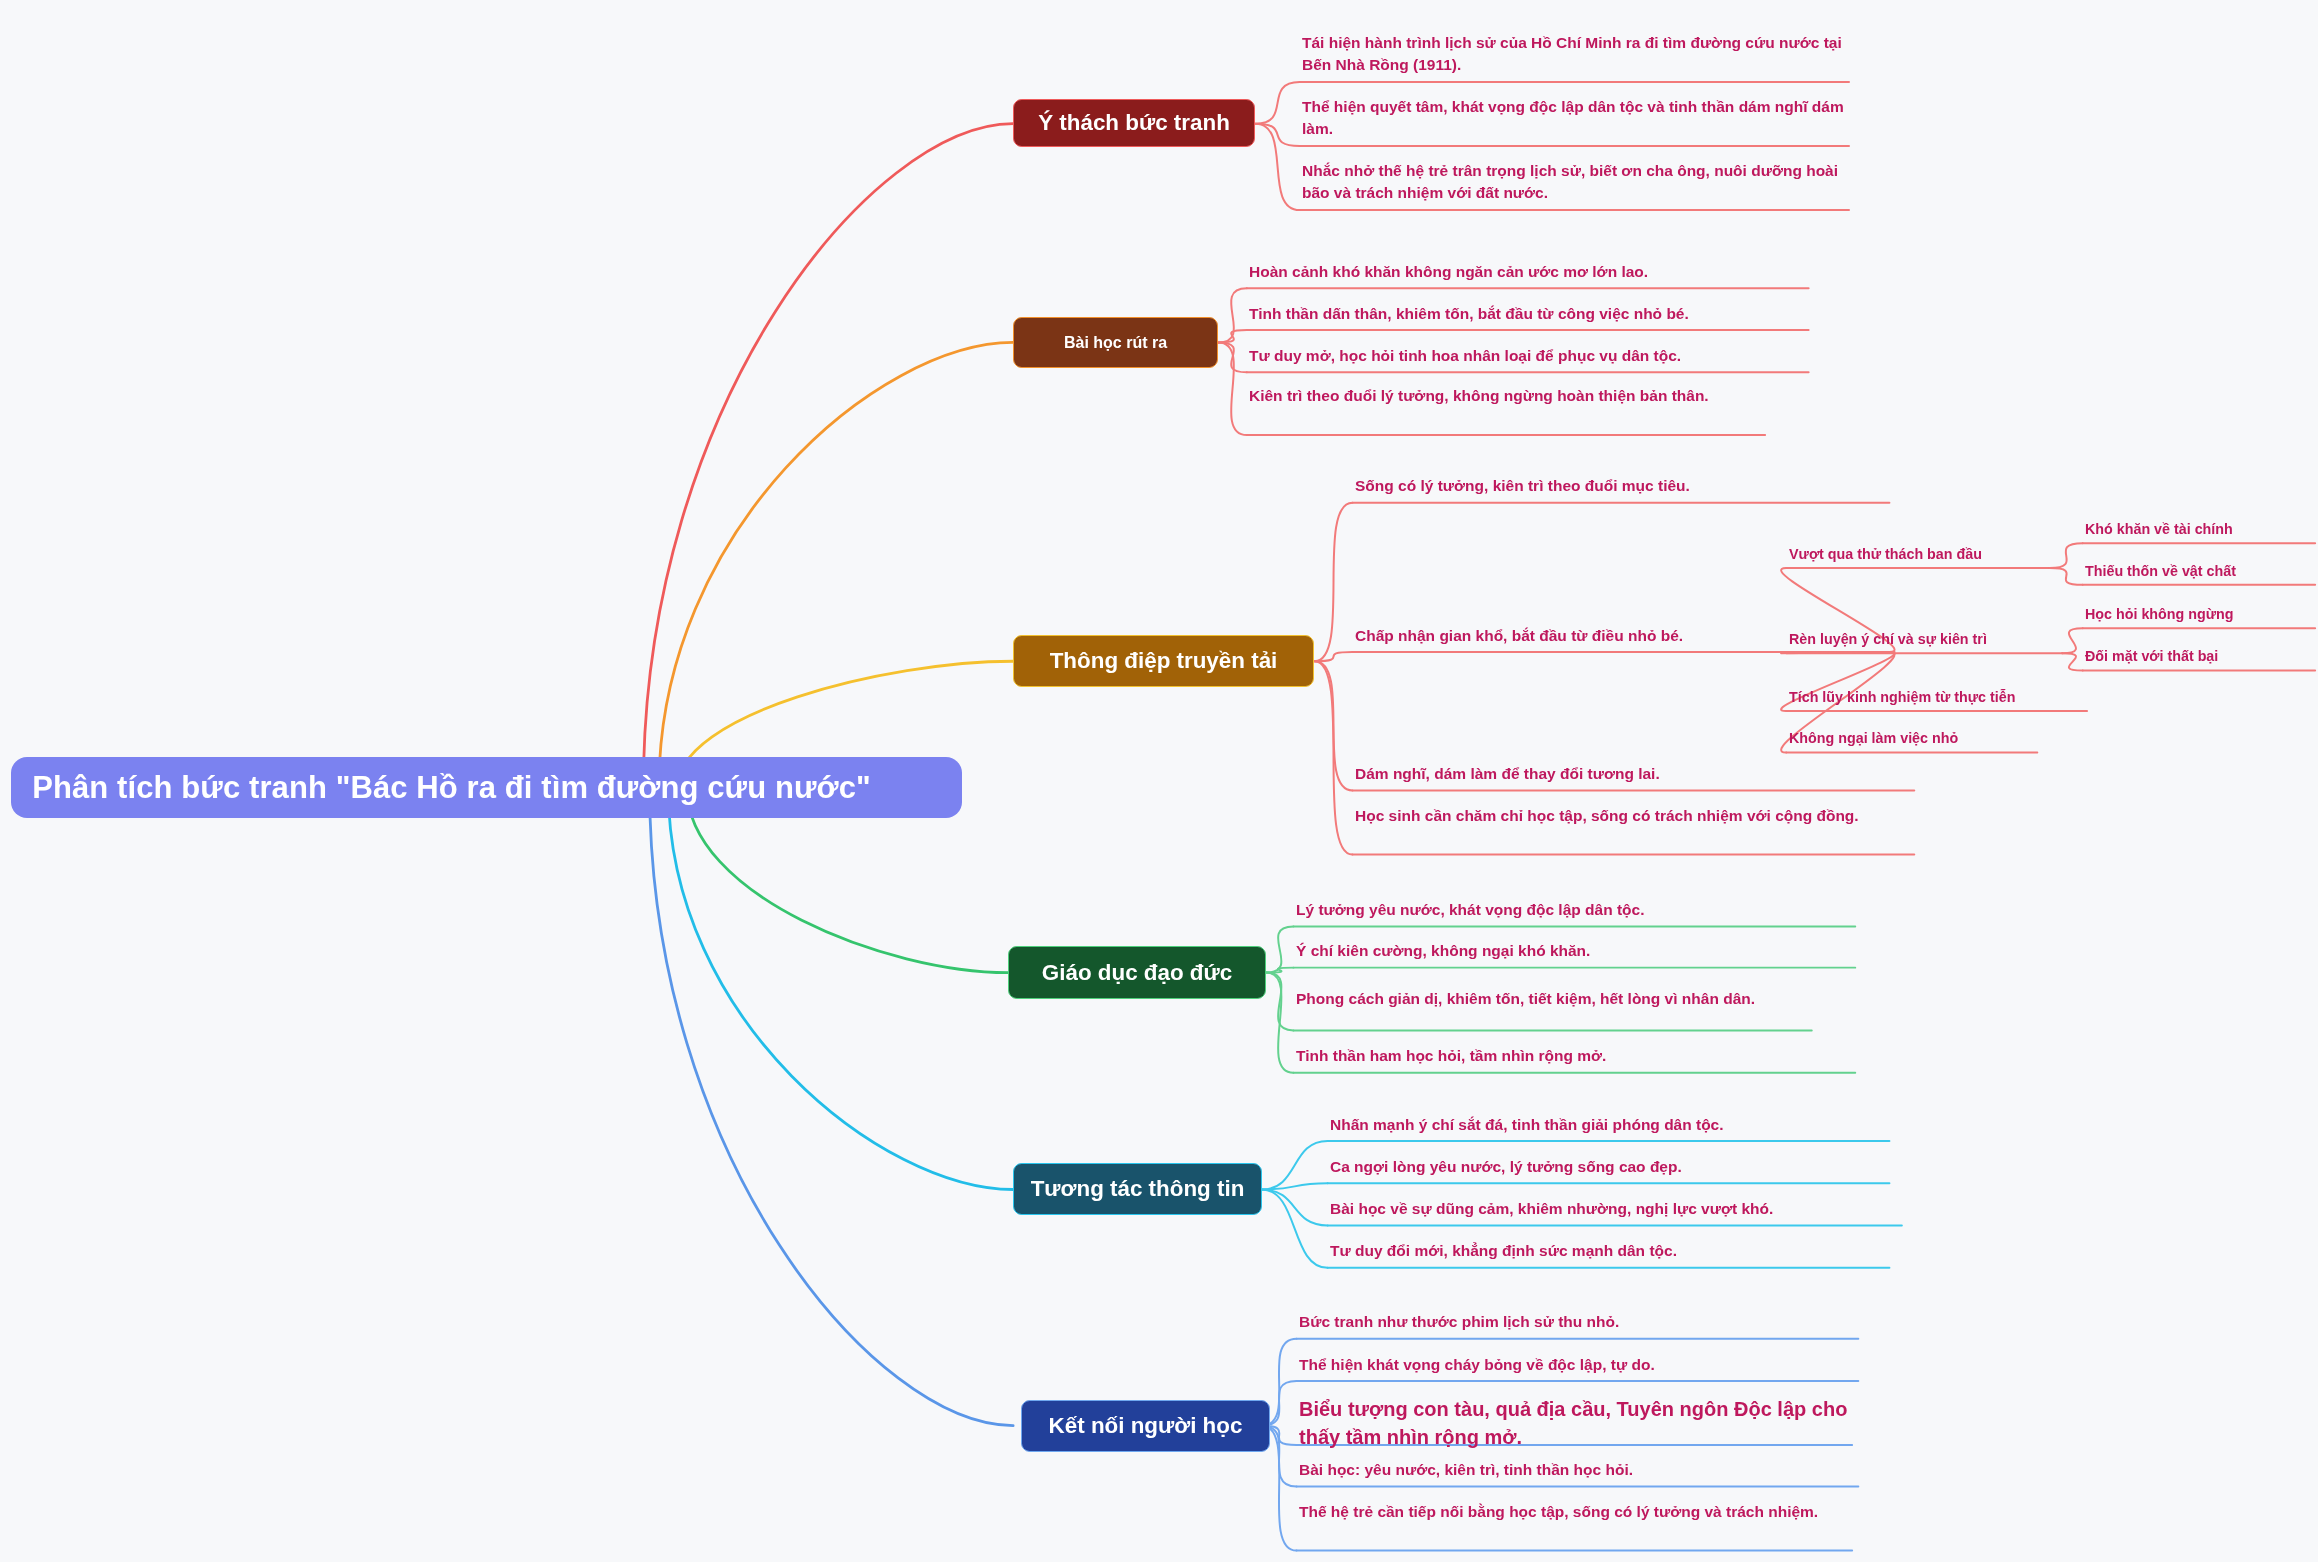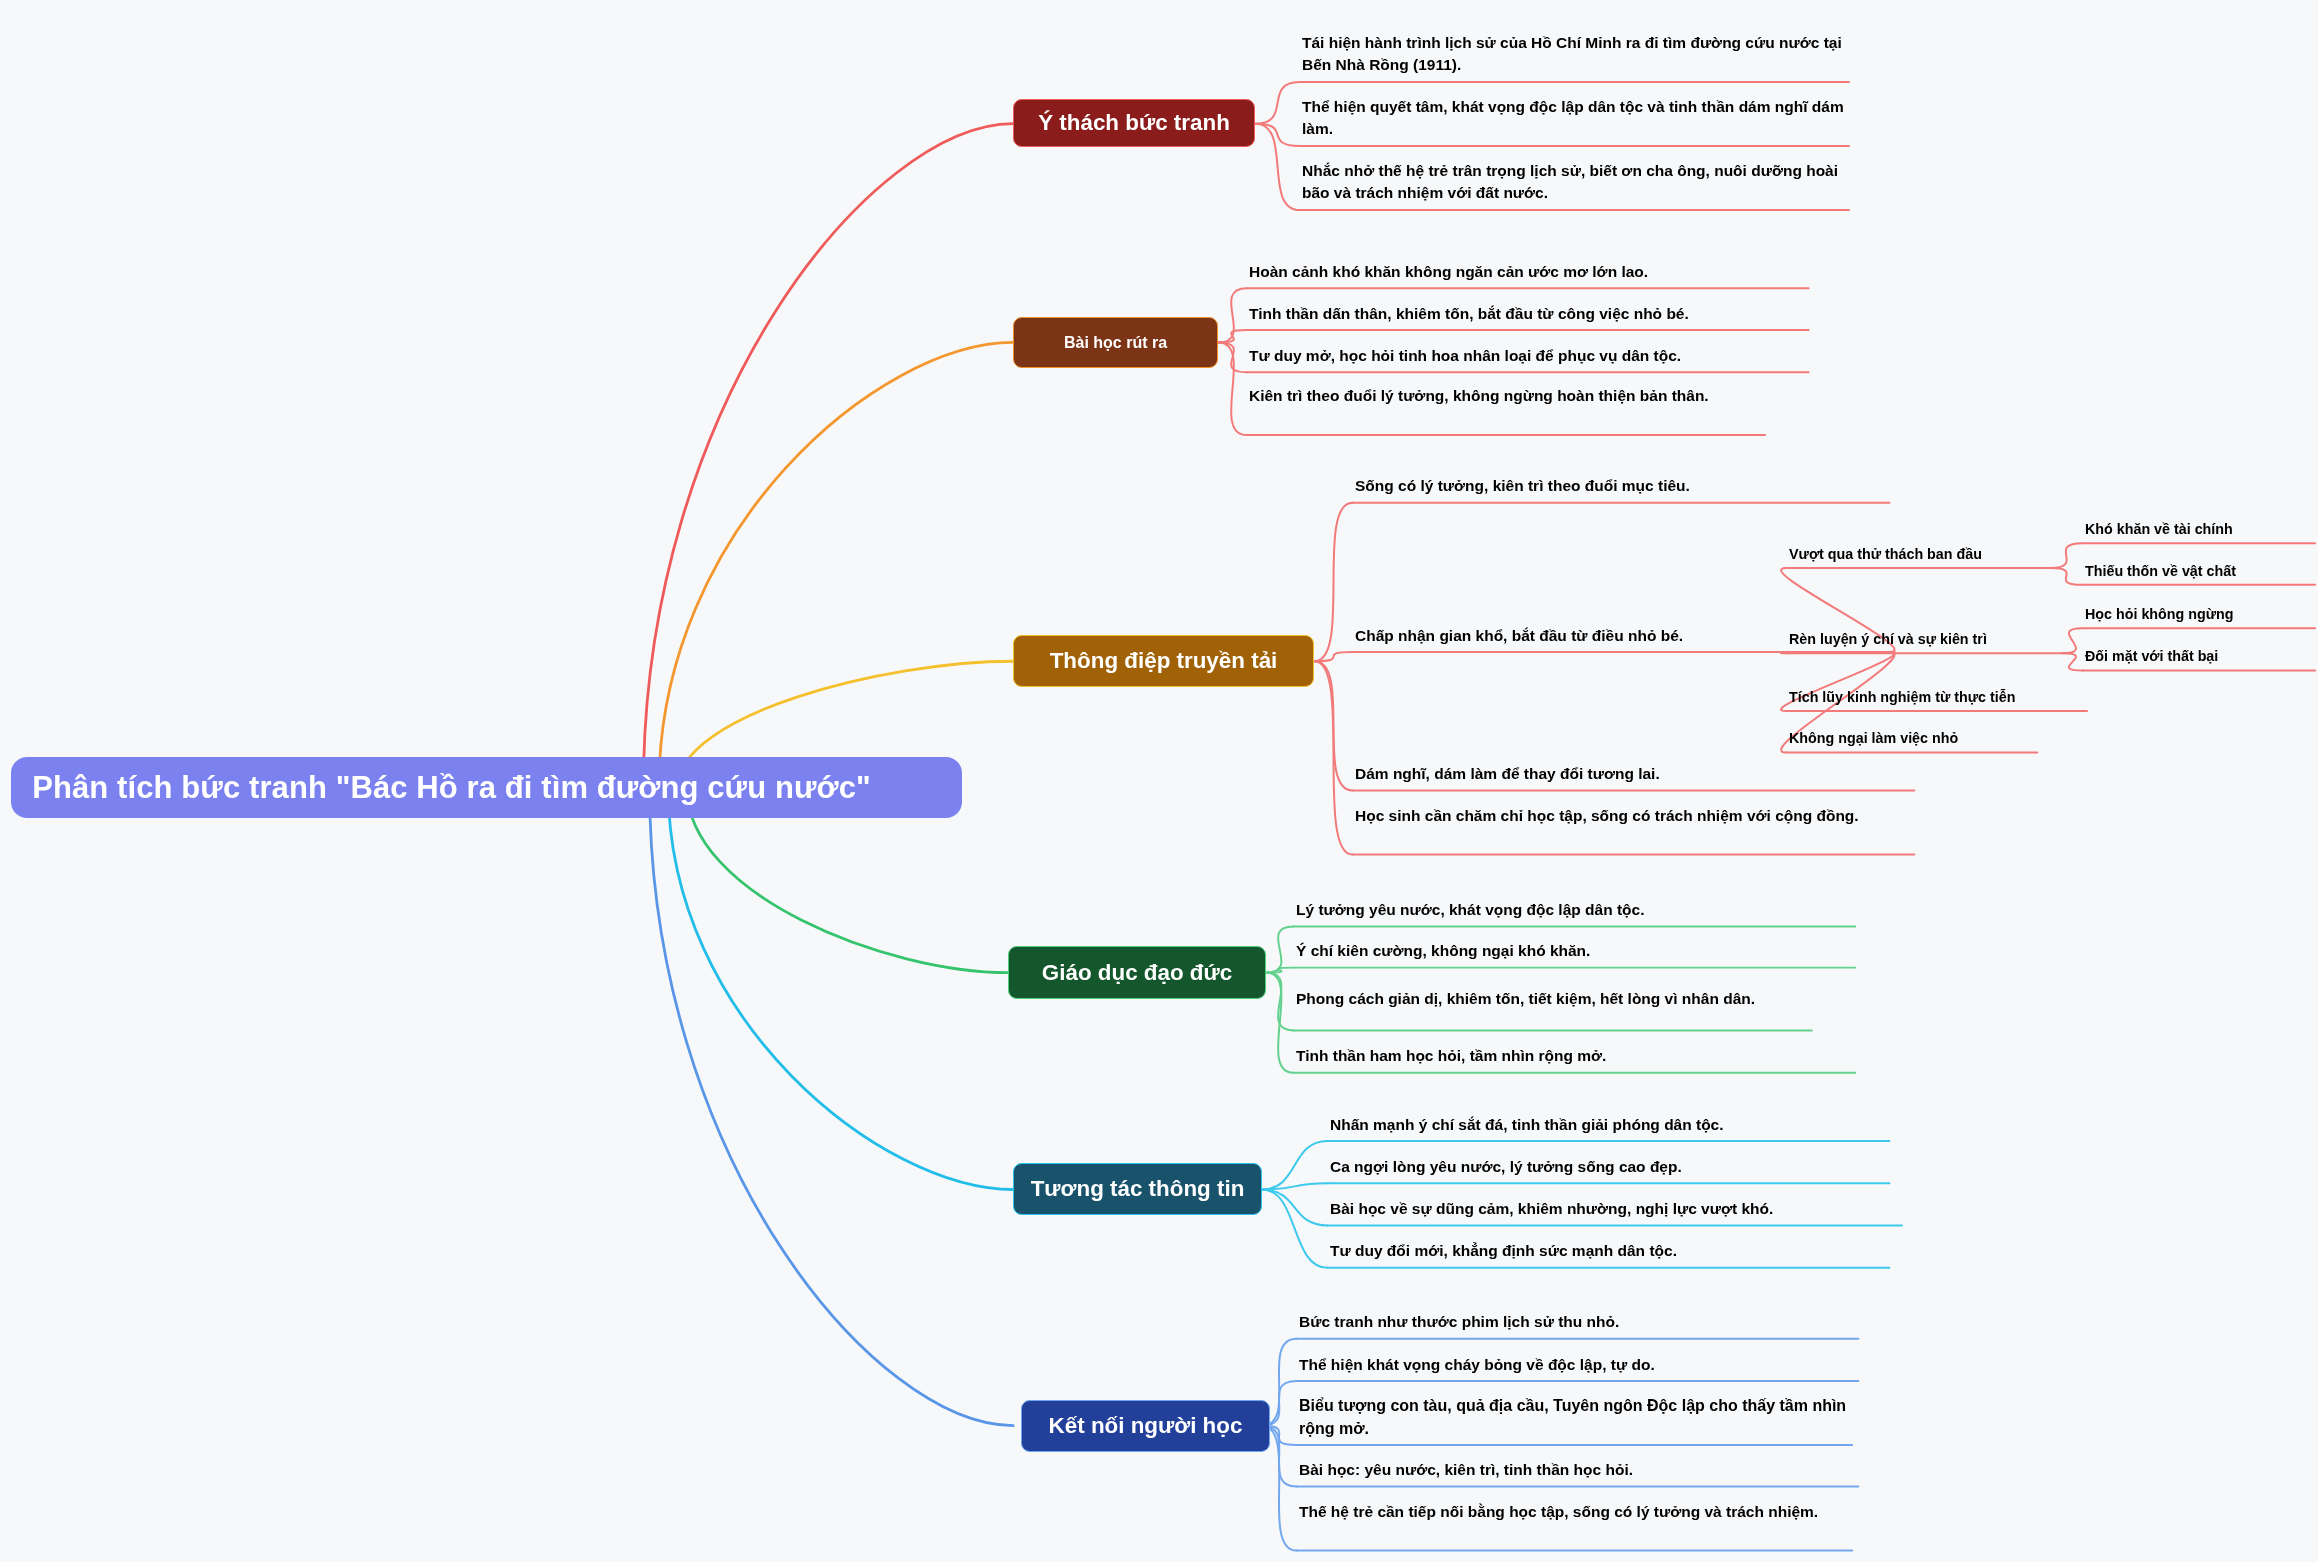--- a/index.html
+++ b/index.html
@@ -36,21 +36,21 @@
     color:#ffffff;
     font-weight:bold;
     white-space:nowrap;
     z-index:4;
   }
 
   
   .leaf{
     position:absolute;
     box-sizing:border-box;
-    color:#000000;
+    color:#be185d;
     font-weight:bold;
     line-height:1.42;
     z-index:3;
   }
   .leaf.small{font-weight:bold;}
 </style>
 </head>
 <body>
 
 <div id="stage">
@@ -169,21 +169,21 @@
       </div>
       <div class="leaf" style="left: 1330px; top: 1114px; width: 559px; font-size: 15.5px;">Nhấn mạnh ý chí sắt đá, tinh thần giải phóng dân tộc.</div>
       <div class="leaf" style="left: 1330px; top: 1156px; width: 559px; font-size: 15.5px;">Ca ngợi lòng yêu nước, lý tưởng sống cao đẹp.</div>
       <div class="leaf" style="left: 1330px; top: 1198px; width: 572px; font-size: 15.5px;">Bài học về sự dũng cảm, khiêm nhường, nghị lực vượt khó.</div>
       <div class="leaf" style="left: 1330px; top: 1240px; width: 559px; font-size: 15.5px;">Tư duy đổi mới, khẳng định sức mạnh dân tộc.</div>
       <div class="branch-node" style="left: 1013px; top: 1400px; width: 249px; height: 52px; background: rgb(34, 64, 154); border-color: rgb(111, 168, 240); font-size: 22.4px; margin-left: 8px;">
         <span>Kết nối người học</span>
       </div>
       <div class="leaf" style="left: 1299px; top: 1311px; width: 559px; font-size: 15.5px;">Bức tranh như thước phim lịch sử thu nhỏ.</div>
       <div class="leaf" style="left: 1299px; top: 1354px; width: 559px; font-size: 15.5px;">Thể hiện khát vọng cháy bỏng về độc lập, tự do.</div>
-      <div class="leaf" style="left: 1299px; top: 1395px; width: 553px; font-size: 16px;">Biểu tượng con tàu, quả địa cầu, Tuyên ngôn Độc lập cho thấy tầm nhìn rộng mở.</div>
+      <div class="leaf" style="left: 1299px; top: 1395px; width: 553px; font-size: 20px;">Biểu tượng con tàu, quả địa cầu, Tuyên ngôn Độc lập cho thấy tầm nhìn rộng mở.</div>
       <div class="leaf" style="left: 1299px; top: 1459px; width: 559px; font-size: 15.5px;">Bài học: yêu nước, kiên trì, tinh thần học hỏi.</div>
       <div class="leaf" style="left: 1299px; top: 1501px; width: 553px; font-size: 15.5px;">Thế hệ trẻ cần tiếp nối bằng học tập, sống có lý tưởng và trách nhiệm.</div>
       <div class="leaf small" style="left: 1789px; top: 544px; width: 261px; font-size: 14.3px;">Vượt qua thử thách ban đầu</div>
       <div class="leaf small" style="left: 2085px; top: 519px; width: 230px; font-size: 14.3px;">Khó khăn về tài chính</div>
       <div class="leaf small" style="left: 2085px; top: 561px; width: 230px; font-size: 14.3px;">Thiếu thốn về vật chất</div>
       <div class="leaf small" style="left: 1789px; top: 629px; width: 273px; font-size: 14.3px;">Rèn luyện ý chí và sự kiên trì</div>
       <div class="leaf small" style="left: 2085px; top: 604px; width: 230px; font-size: 14.3px;">Học hỏi không ngừng</div>
       <div class="leaf small" style="left: 2085px; top: 646px; width: 230px; font-size: 14.3px;">Đối mặt với thất bại</div>
       <div class="leaf small" style="left: 1789px; top: 687px; width: 298px; font-size: 14.3px;">Tích lũy kinh nghiệm từ thực tiễn</div>
       <div class="leaf small" style="left: 1789px; top: 728px; width: 249px; font-size: 14.3px;">Không ngại làm việc nhỏ</div>

